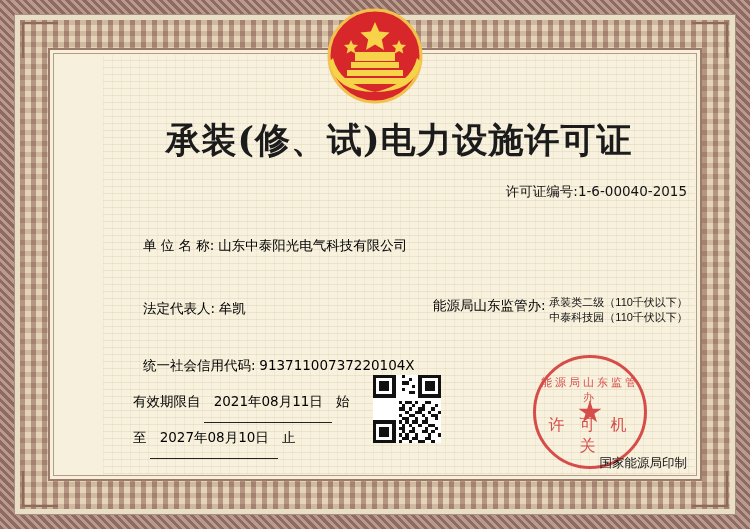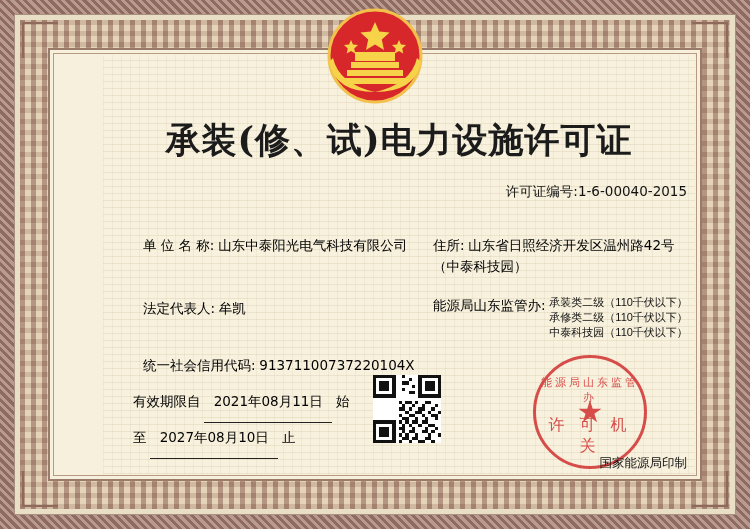--- a/index.html
+++ b/index.html
@@ -274,35 +274,30 @@
 
     <div class="permit-no">
       <span>许可证编号:</span><span>1-6-00040-2015</span>
     </div>
 
     <div class="field row-unit">
       <span class="label">单 位 名 称:</span>
       <span class="value">山东中泰阳光电气科技有限公司</span>
     </div>
 
-    <div class="field row-address">
-      <span class="label">住所:</span>
-      <span class="value">山东省日照经济开发区温州路42号（中泰科技园）</span>
-    </div>
 
     <div class="field row-legal">
       <span class="label">法定代表人:</span>
       <span class="value">牟凯</span>
     </div>
 
     <div class="field row-category">
       <span class="label">能源局山东监管办:</span>
       <span class="cat-lines">
         <div>承装类二级（110千伏以下）</div>
-        <div>承修类二级（110千伏以下）</div>
         <div>中泰科技园（110千伏以下）</div>
       </span>
     </div>
 
     <div class="field row-credit">
       <span class="label">统一社会信用代码:</span>
       <span class="value">91371100737220104X</span>
     </div>
 
     <div class="field row-valid-from">

